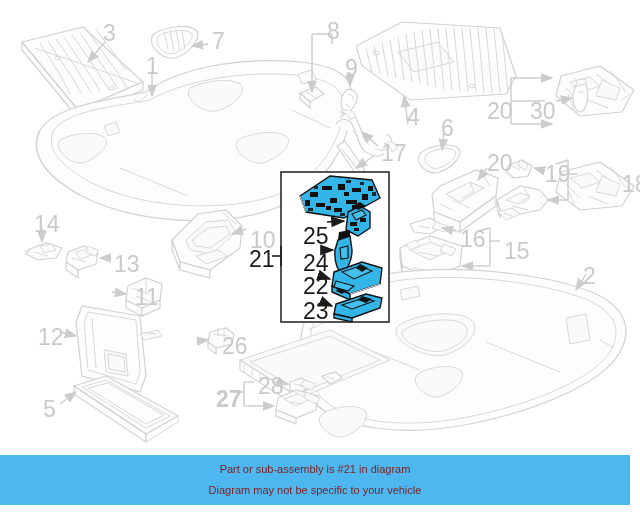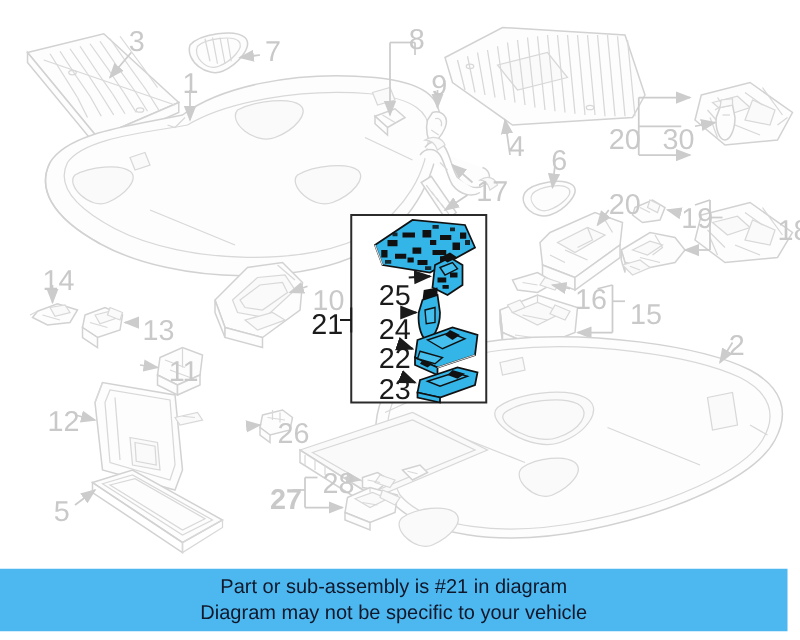--- a/index.html
+++ b/index.html
@@ -36,22 +36,22 @@
     position: absolute;
     left: 0; top: 455px;
     width: 630px; height: 50px;
     background: #4db8f0;
     display: flex;
     flex-direction: column;
     align-items: center;
     justify-content: center;
   }
   .banner-line {
-    color: #0f172a;
-    font-size: 16px;
+    color: #7f1d1d;
+    font-size: 11px;
     line-height: 21px;
     white-space: nowrap;
   }
 </style>
 </head>
 <body>
 
 <div id="stage">
 
   <svg id="artwork" viewBox="0 0 640 512">

